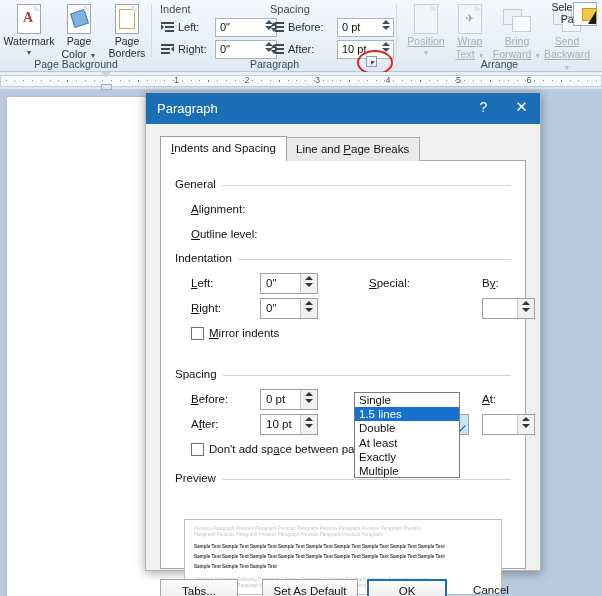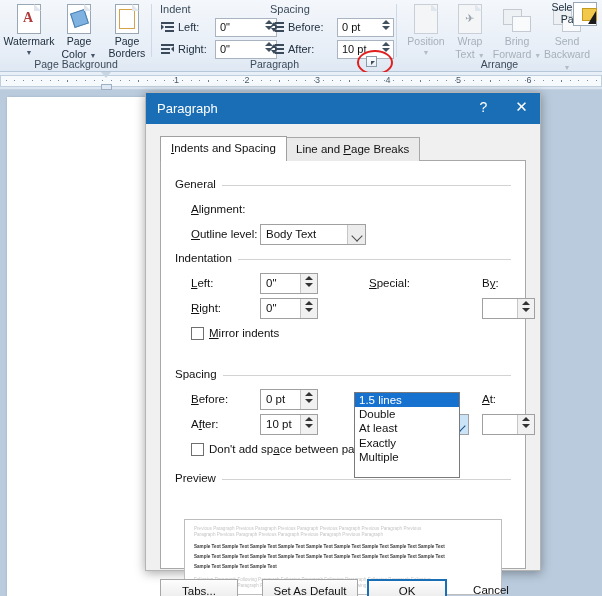--- a/index.html
+++ b/index.html
@@ -12,21 +12,21 @@
   
   #ribbon{position:absolute;left:0;top:0;width:602px;height:72px;
     background:linear-gradient(#f4f7fb,#e7eef7 72%,#dfe8f3);
     border-bottom:1px solid #b6c7da;box-sizing:border-box;}
   .grp{position:absolute;top:0;height:71px;}
   .grp-label{position:absolute;bottom:1px;width:100%;text-align:center;
     font-size:10.5px;color:#3b4a5a;}
   .grp-sep{position:absolute;top:4px;bottom:14px;width:1px;background:#cdd9e6;}
   .bigbtn{position:absolute;top:2px;width:54px;text-align:center;cursor:default;}
   .bigbtn .cap{font-size:10.5px;line-height:11.5px;color:#20303f;display:block;}
-  .bigbtn.dis .cap{color:#a7b0ba;}
+  .bigbtn.dis .cap{color:#a7b0ba;text-decoration:underline;}
   .ic{display:block;margin:2px auto 2px auto;}
   
   .pg{width:24px;height:30px;background:#fff;border:1px solid #9aa7b4;position:relative;box-sizing:border-box;}
   .pg:after{content:"";position:absolute;right:-1px;top:-1px;border-width:0 7px 7px 0;
     border-style:solid;border-color:#dfe6ee transparent;}
   .pg.dis{border-color:#c8cfd6;background:#f4f5f7;}
   .glyphA{position:absolute;left:5px;top:5px;font-size:14px;color:#b23b3b;
     font-family:"Liberation Serif",serif;font-weight:bold;}
   .bucket{position:absolute;left:4px;top:6px;width:13px;height:13px;
     background:#7fb2e0;border:1px solid #4a7fae;transform:rotate(-18deg);}
@@ -390,26 +390,20 @@
 
       <div class="sect" style="top:18px;height:60px;">
         <div class="sline"></div>
         <div class="stitle">General</div>
         <div class="lbl" style="left:16px;top:24px;">
           <span class="u">A</span>lignment:
         </div>
         <div class="lbl" style="left:16px;top:49px;text-align:right;">
           <span class="u">O</span>utline level:
         </div>
-        <div class="combo" style="left:85px;top:45px;width:106px;">
-          <span class="cv">Body Text</span>
-          <span class="cbtn">
-              <span class="chev"></span>
-            </span>
-        </div>
       </div>
 
       <div class="sect" style="top:92px;height:88px;">
         <div class="sline"></div>
         <div class="stitle">Indentation</div>
         <div class="lbl" style="left:16px;top:24px;">
           <span class="u">L</span>eft:
         </div>
         <div class="tbox" style="left:85px;top:20px;width:58px;">
           <span class="tv">0"</span>
@@ -514,19 +508,20 @@
       <span class="u">T</span>abs...
     </div>
     <div class="btn" style="left:116px;top:455px;width:96px;">
       Set As <span class="u">D</span>efault
     </div>
     <div class="btn focus" style="left:221px;top:455px;width:80px;">OK</div>
     <div class="btn" style="left:307px;top:455px;width:76px;border:none;background:transparent;">Cancel</div>
   </div>
 
   <div id="ddlist">
+      <div class="dditem">Single</div>
       <div class="dditem sel">1.5 lines</div>
       <div class="dditem">Double</div>
       <div class="dditem">At least</div>
       <div class="dditem">Exactly</div>
       <div class="dditem">Multiple</div>
     </div>
 </div>
 
 </body></html>

